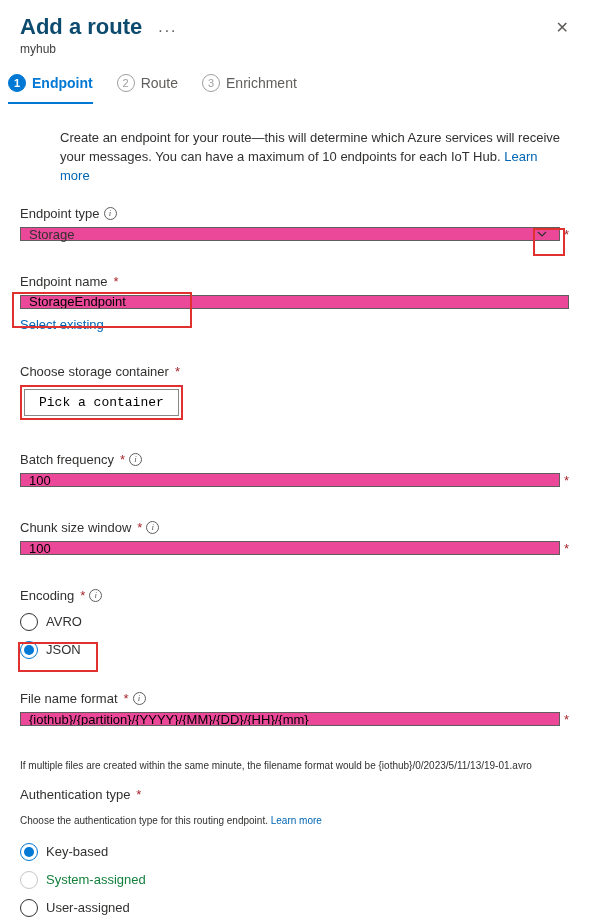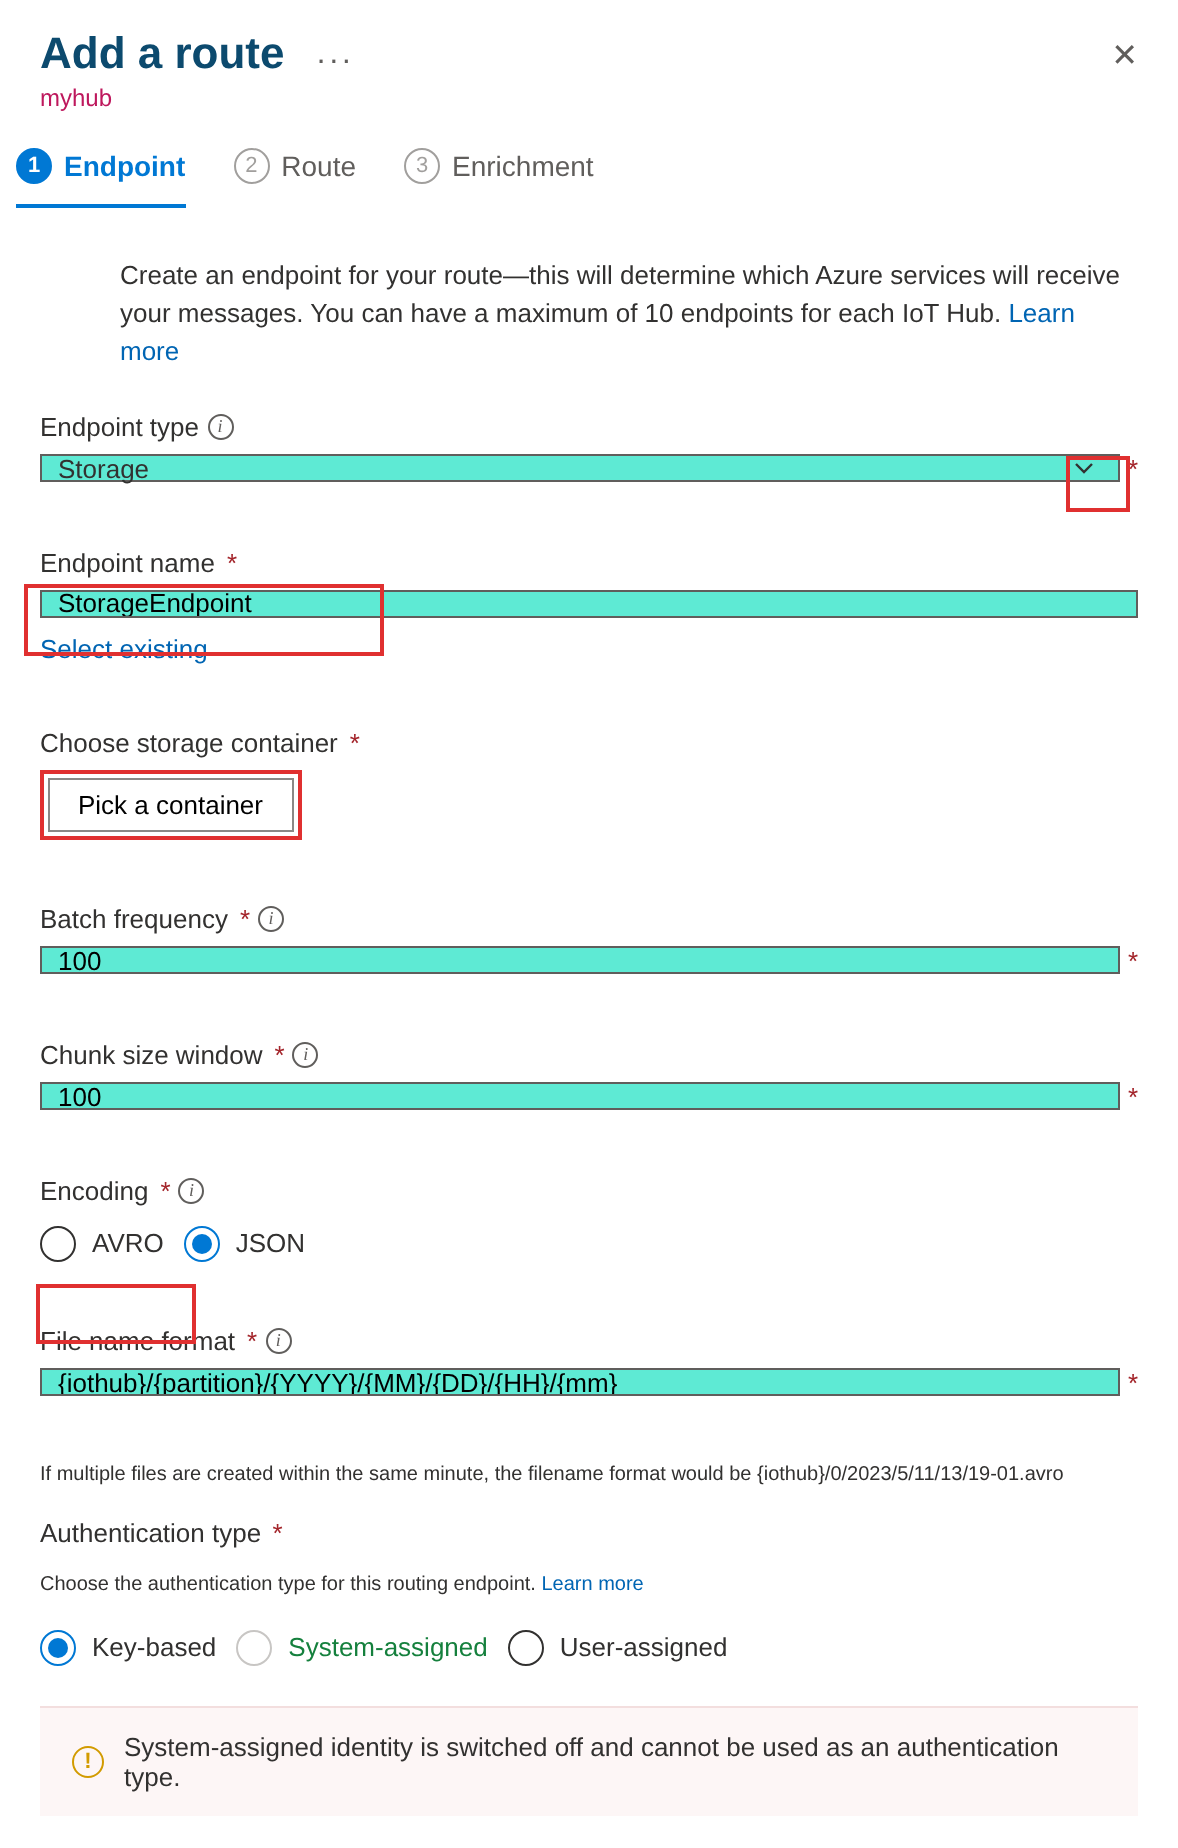--- a/index.html
+++ b/index.html
@@ -33,21 +33,21 @@
     .close-icon {
       position: absolute;
       right: 20px;
       top: 18px;
       font-size: 16px;
       color: #605e5c;
       cursor: pointer;
     }
     .subtitle {
       font-size: 12px;
-      color: #be185d;
+      color: #404040;
       margin-top: 2px;
     }
     .stepper {
       display: flex;
       gap: 24px;
       padding: 12px 0 0 8px;
       border-bottom: 1px solid transparent;
     }
     .step {
       display: flex;
@@ -128,21 +128,21 @@
       align-items: center;
       gap: 4px;
     }
     .select, .text-input {
       flex: 1;
       height: 14px;
       border: 1px solid #605e5c;
       padding: 3px 8px;
       font-size: 13px;
       font-family: inherit;
-      background: #5eead4;
+      background: #ec4899;
       display: flex;
       align-items: center;
       justify-content: space-between;
     }
     .text-input {
       outline: none;
     }
     .asterisk-right {
       color: #a4262c;
       font-size: 13px;
@@ -163,26 +163,26 @@
     .highlight-red-abs {
       position: absolute;
       border: 2.5px solid #e03030;
       pointer-events: none;
     }
     .button {
       border: 1px solid #8a8886;
       background: #fff;
       padding: 5px 14px;
       font-size: 13px;
-      font-family: Liberation Sans, sans-serif;
+      font-family: Liberation Mono, monospace;
       cursor: pointer;
     }
     .radio-group {
       display: flex;
-      flex-direction: row;
+      flex-direction: column;
       gap: 10px;
     }
     .radio-item {
       display: flex;
       align-items: center;
       gap: 8px;
       cursor: pointer;
     }
     .radio-circle {
       width: 18px;

